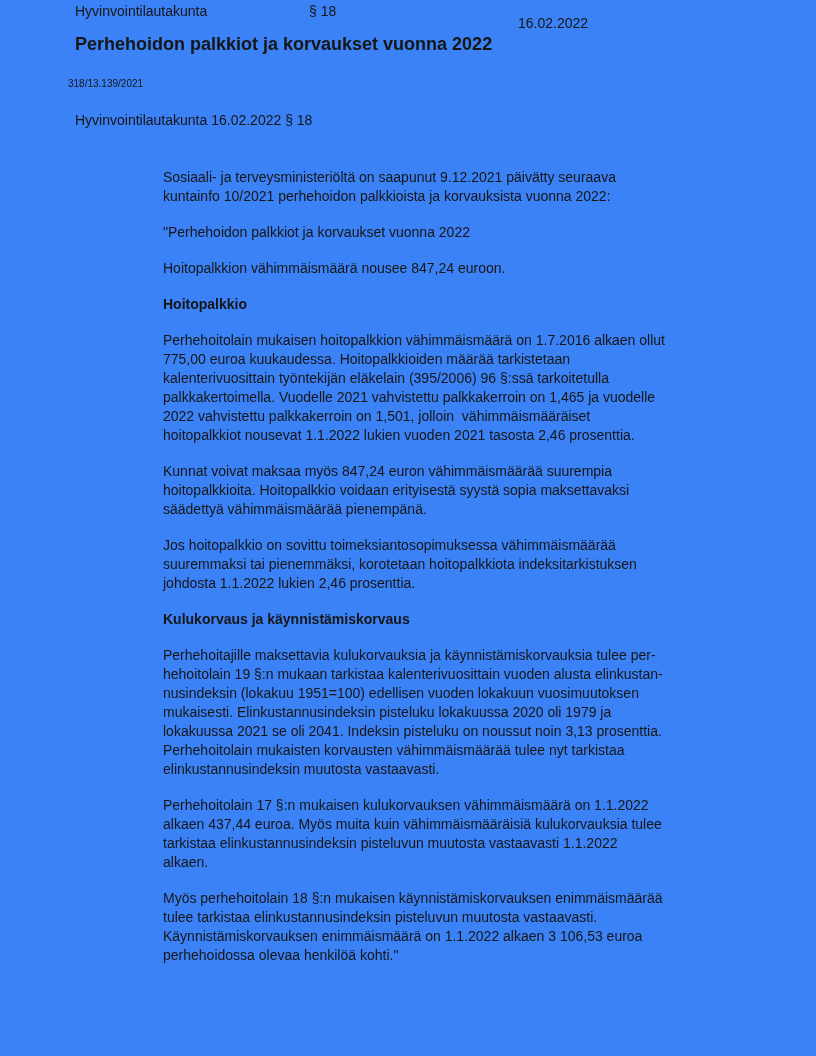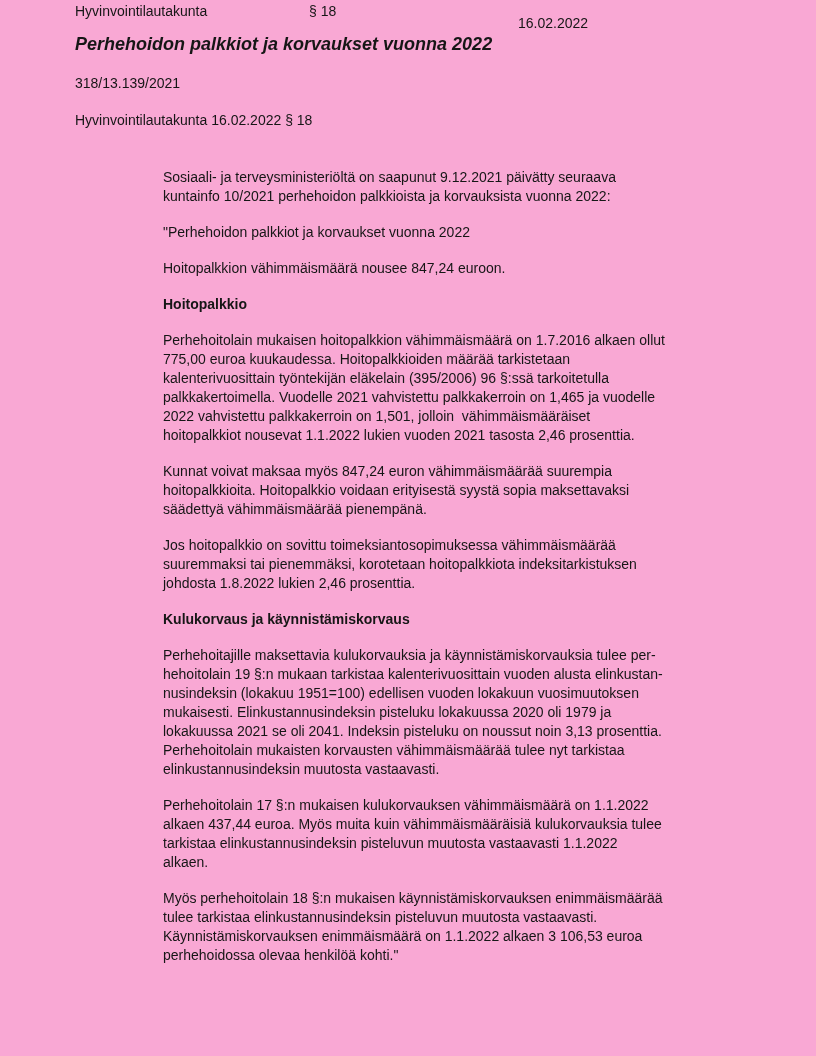--- a/index.html
+++ b/index.html
@@ -12,21 +12,21 @@
     width: 816px;
     height: 1056px;
     position: relative;
     font-family: "Liberation Sans", "DejaVu Sans", sans-serif;
     color: #161616;
     overflow: hidden;
   }
   .page {
     position: absolute;
     inset: 0;
-    background: #f9a8d4;
+    background: #3b82f6;
   }
   
   .doc-header {
     position: absolute;
     top: 2px;
     left: 0;
     right: 0;
     height: 19px;
     font-size: 14px;
     line-height: 19px;
@@ -37,27 +37,26 @@
 
   .doc-title {
     position: absolute;
     top: 33px;
     left: 75px;
     margin: 0;
     font-size: 18px;
     line-height: 22px;
     font-weight: bold;
     white-space: nowrap;
-    font-style: italic;
   }
   .case-number {
     position: absolute;
     top: 74px;
-    left: 75px;
-    font-size: 14px;
+    left: 68px;
+    font-size: 10px;
     line-height: 19px;
   }
   .subtitle {
     position: absolute;
     top: 111px;
     left: 75px;
     font-size: 14px;
     line-height: 19px;
   }
   .doc-body {
@@ -107,21 +106,21 @@
 775,00 euroa kuukaudessa. Hoitopalkkioiden määrää tarkistetaan
 kalenterivuosittain työntekijän eläkelain (395/2006) 96 §:ssä tarkoitetulla
 palkkakertoimella. Vuodelle 2021 vahvistettu palkkakerroin on 1,465 ja vuodelle
 2022 vahvistettu palkkakerroin on 1,501, jolloin  vähimmäismääräiset
 hoitopalkkiot nousevat 1.1.2022 lukien vuoden 2021 tasosta 2,46 prosenttia.</p>
     <p class="para">Kunnat voivat maksaa myös 847,24 euron vähimmäismäärää suurempia
 hoitopalkkioita. Hoitopalkkio voidaan erityisestä syystä sopia maksettavaksi
 säädettyä vähimmäismäärää pienempänä.</p>
     <p class="para">Jos hoitopalkkio on sovittu toimeksiantosopimuksessa vähimmäismäärää
 suuremmaksi tai pienemmäksi, korotetaan hoitopalkkiota indeksitarkistuksen
-johdosta 1.8.2022 lukien 2,46 prosenttia.</p>
+johdosta 1.1.2022 lukien 2,46 prosenttia.</p>
     <h2 class="subheading">Kulukorvaus ja käynnistämiskorvaus</h2>
     <p class="para">Perhehoitajille maksettavia kulukorvauksia ja käynnistämiskorvauksia tulee per-
 hehoitolain 19 §:n mukaan tarkistaa kalenterivuosittain vuoden alusta elinkustan-
 nusindeksin (lokakuu 1951=100) edellisen vuoden lokakuun vuosimuutoksen
 mukaisesti. Elinkustannusindeksin pisteluku lokakuussa 2020 oli 1979 ja
 lokakuussa 2021 se oli 2041. Indeksin pisteluku on noussut noin 3,13 prosenttia.
 Perhehoitolain mukaisten korvausten vähimmäismäärää tulee nyt tarkistaa
 elinkustannusindeksin muutosta vastaavasti.</p>
     <p class="para">Perhehoitolain 17 §:n mukaisen kulukorvauksen vähimmäismäärä on 1.1.2022
 alkaen 437,44 euroa. Myös muita kuin vähimmäismääräisiä kulukorvauksia tulee

